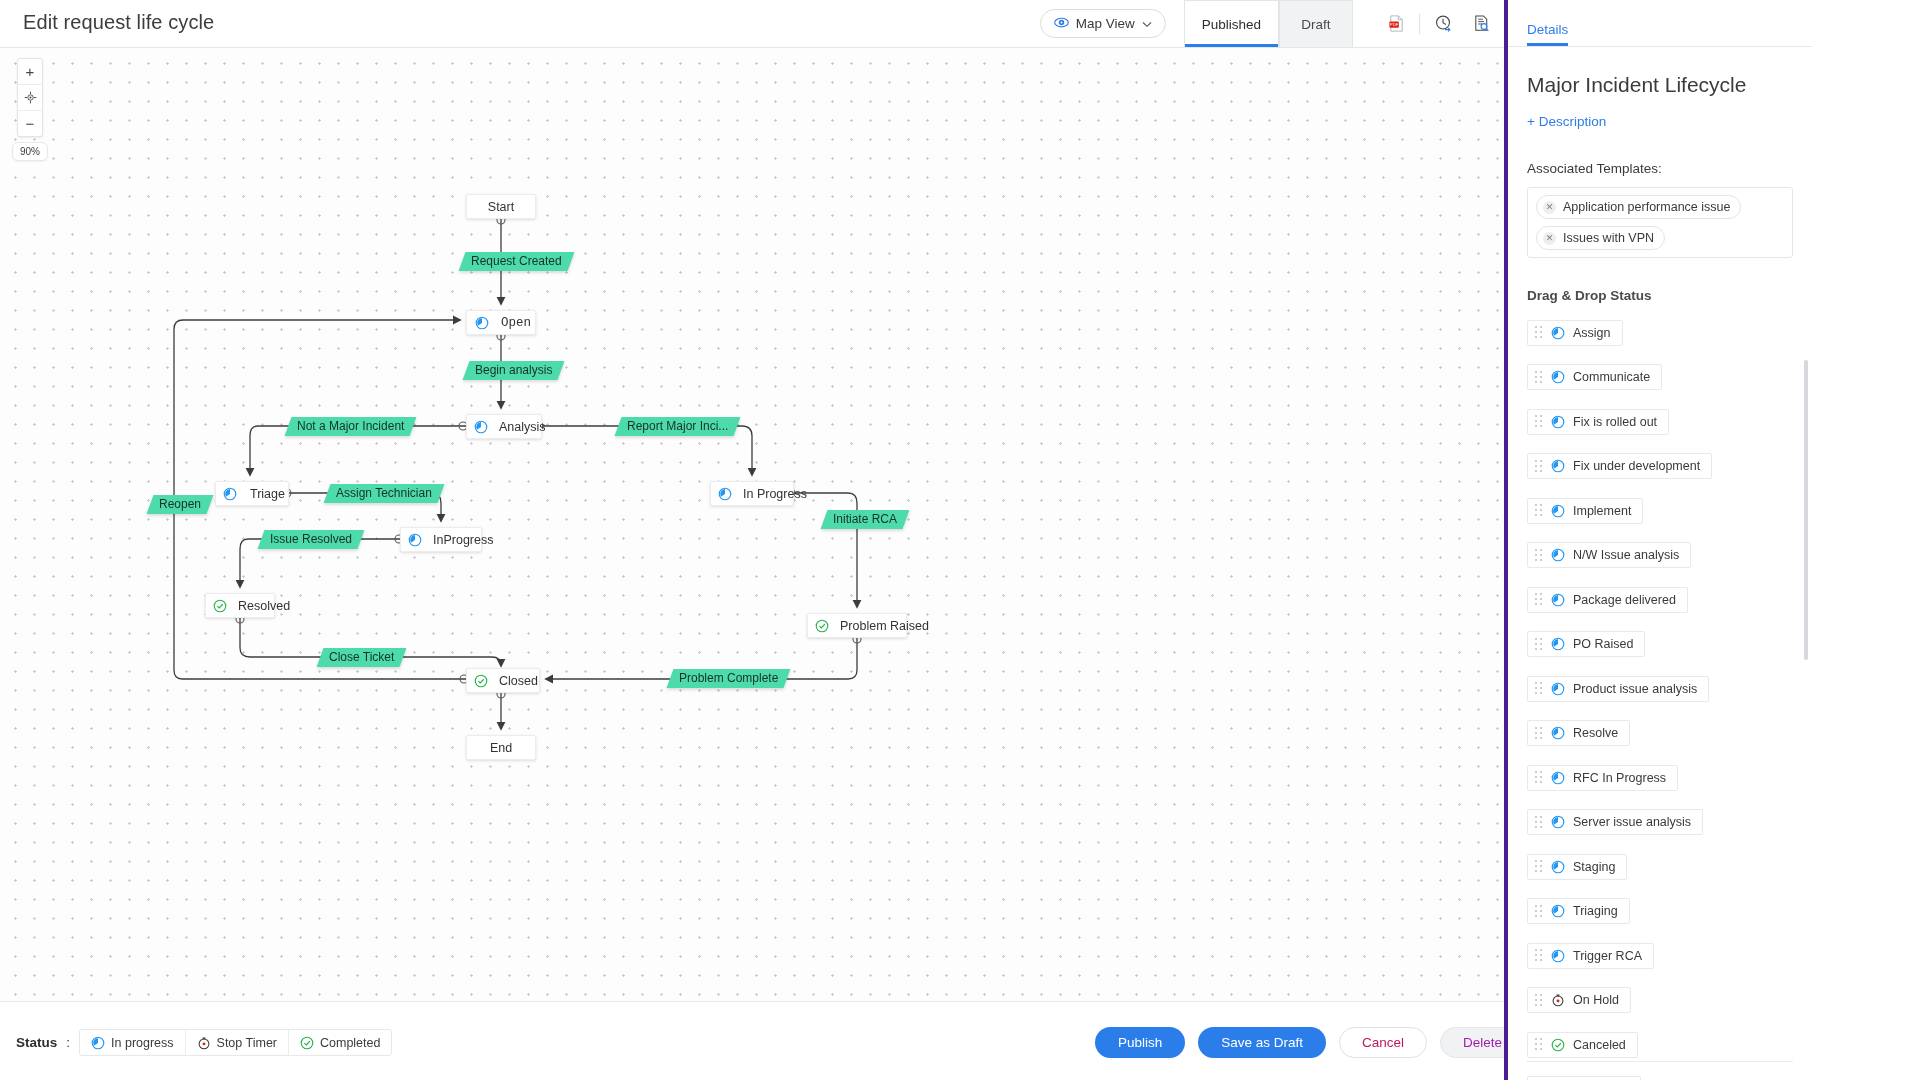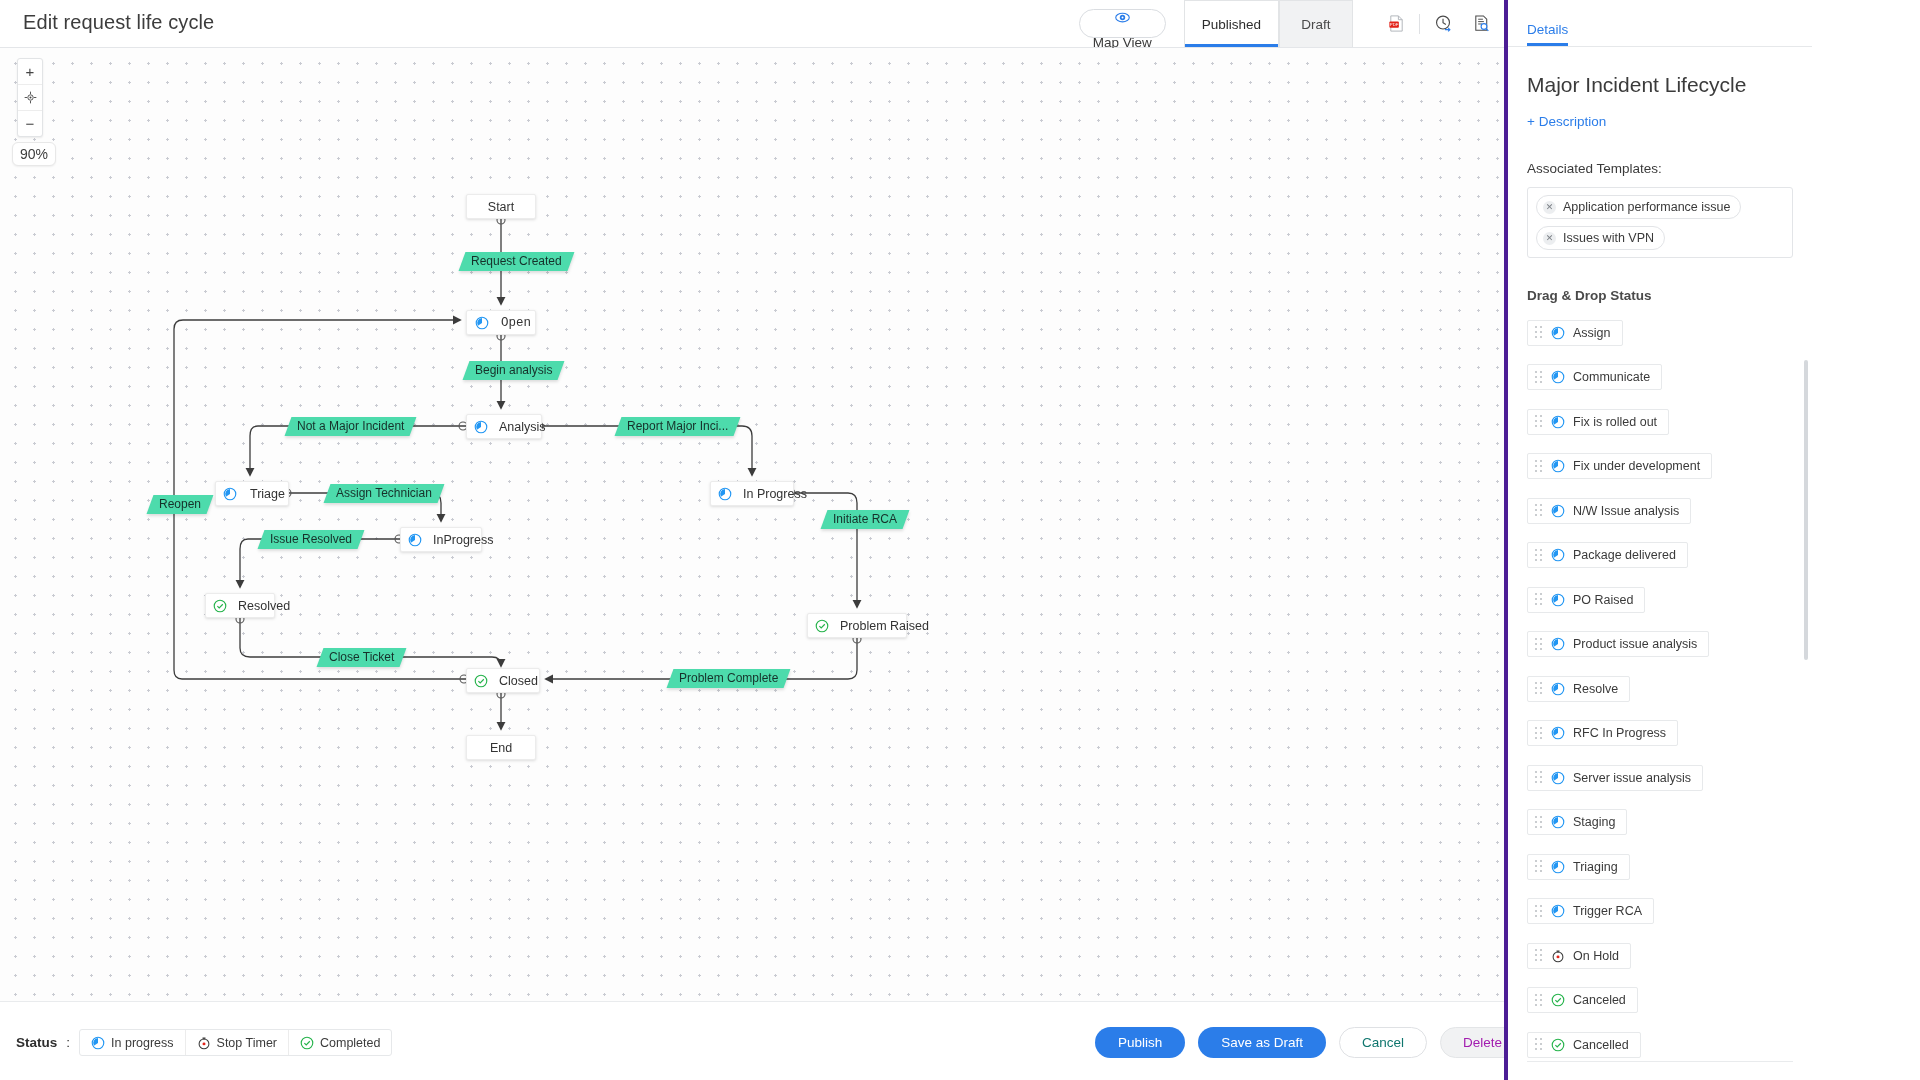--- a/index.html
+++ b/index.html
@@ -20,21 +20,21 @@
   .page-title{
     position:absolute;left:23px;top:11px;font-size:20px;color:#3c3c3c;
     letter-spacing:.1px;
   }
   .topbar-right{
     position:absolute;right:0;top:0;height:47px;display:flex;align-items:center;
   }
   .mapview-btn{
     display:flex;align-items:center;gap:7px;
     height:29px;padding:0 13px;border:1px solid #dadde1;border-radius:16px;
-    background:#fff;font-size:13.5px;color:#3a3a3a;cursor:pointer;box-sizing:border-box;flex-direction:column;
+    background:#fff;font-size:13.5px;color:#3a3a3a;cursor:pointer;box-sizing:border-box;
   }
   .seg{
     display:flex;margin-left:18px;height:47px;align-items:stretch;
   }
   .seg-item{
     min-width:74px;padding:0 17px;display:flex;align-items:center;justify-content:center;
     font-size:13.5px;color:#4a4a4a;background:#f1f2f3;cursor:pointer;position:relative;
     border:1px solid #e2e4e6;border-bottom:none;box-sizing:border-box;
   }
   .seg-item.active{background:#fff;color:#2d2d2d;}
@@ -58,21 +58,21 @@
     background:#fff;border:1px solid #e2e4e6;border-radius:3px;
     box-shadow:0 1px 2px rgba(0,0,0,.08);z-index:20;
   }
   .zoomctl div{
     height:25px;display:flex;align-items:center;justify-content:center;
     font-size:15px;color:#444;cursor:pointer;
   }
   .zoomctl div+div{border-top:1px solid #ededed;}
   .zoom-pct{
     position:absolute;left:12px;top:94px;background:#fff;border:1px solid #e8e8e8;
-    border-radius:6px;padding:3px 7px;font-size:14px;color:#3d3d3d;z-index:20;
+    border-radius:6px;padding:3px 7px;font-size:10px;color:#3d3d3d;z-index:20;
     box-shadow:0 1px 2px rgba(0,0,0,.06);
   }
 
   .diagram{position:absolute;left:0;top:0;width:1540px;height:953px;}
   svg.edges{position:absolute;left:0;top:0;width:1540px;height:953px;}
 
   .node{
     position:absolute;background:#fff;border:1px solid #ececec;border-radius:2px;
     box-shadow:0 1px 3px rgba(0,0,0,.13);
     display:flex;align-items:center;justify-content:center;gap:8px;
@@ -109,21 +109,21 @@
   }
   .legend-item+.legend-item{border-left:1px solid #ececec;}
 
   .actions{position:absolute;left:1095px;top:25px;display:flex;align-items:center;gap:13px;}
   .btn{
     height:31px;padding:0 22px;border-radius:16px;font-size:13.5px;
     display:flex;align-items:center;justify-content:center;cursor:pointer;
     border:1px solid transparent;box-sizing:border-box;white-space:nowrap;
   }
   .btn.primary{background:#2b7de9;color:#fff;}
-  .btn.ghost{background:#fff;color:#0f766e;border-color:#dfe1e4;}
+  .btn.ghost{background:#fff;color:#be185d;border-color:#dfe1e4;}
   .btn.disabled{background:#f1f2f3;color:#a21caf;border-color:#e3e5e7;cursor:default;}
 
   
   .panel{
     position:absolute;left:1504px;top:0;width:308px;height:1080px;
     background:#fff;border-left:4px solid #4c1d95;box-sizing:border-box;overflow:hidden;
   }
   .panel-tabs{
     height:47px;border-bottom:1px solid #e6e8ea;display:flex;align-items:flex-end;
     background:#fff;padding-left:19px;box-sizing:border-box;
@@ -545,20 +545,35 @@
                 <i></i>
                 <i></i>
               </span>
           <span class="sicon"><svg viewBox="0 0 16 16" width="14" height="14">
                   <circle cx="8" cy="8" r="6.6" fill="#fff" stroke="#2196f3" stroke-width="1.3"></circle>
                   <path d="M8 8 V2.3 A5.7 5.7 0 0 0 3.3 11 z" fill="#2196f3"></path>
                 </svg></span>
           <span>Fix under development</span>
             </div></div>
 
+        <div class="status-row"><div class="status-item">
+          <span class="grip">
+                <i></i>
+                <i></i>
+                <i></i>
+                <i></i>
+                <i></i>
+                <i></i>
+              </span>
+          <span class="sicon"><svg viewBox="0 0 16 16" width="14" height="14">
+                  <circle cx="8" cy="8" r="6.6" fill="#fff" stroke="#2196f3" stroke-width="1.3"></circle>
+                  <path d="M8 8 V2.3 A5.7 5.7 0 0 0 3.3 11 z" fill="#2196f3"></path>
+                </svg></span>
+          <span>Implement</span>
+            </div></div>
 
         <div class="status-row"><div class="status-item">
           <span class="grip">
                 <i></i>
                 <i></i>
                 <i></i>
                 <i></i>
                 <i></i>
                 <i></i>
               </span>

